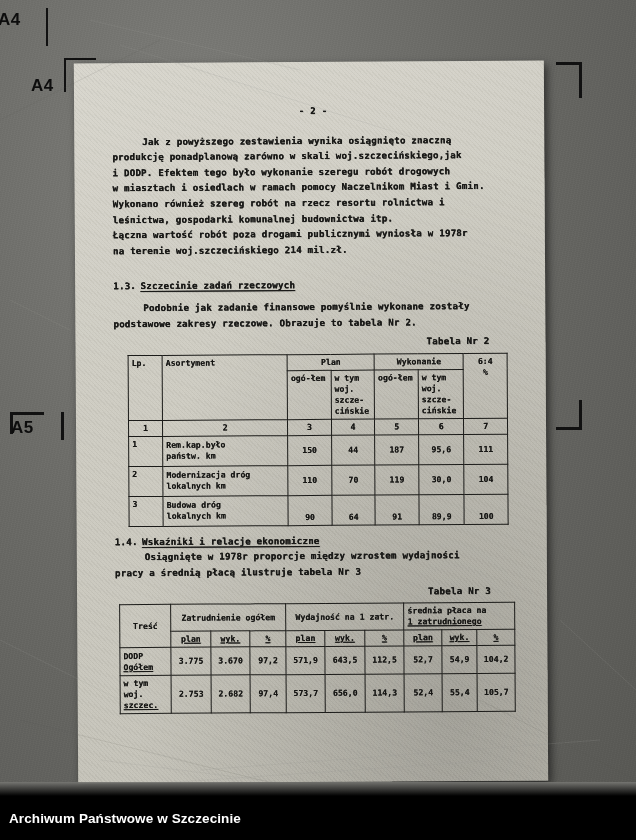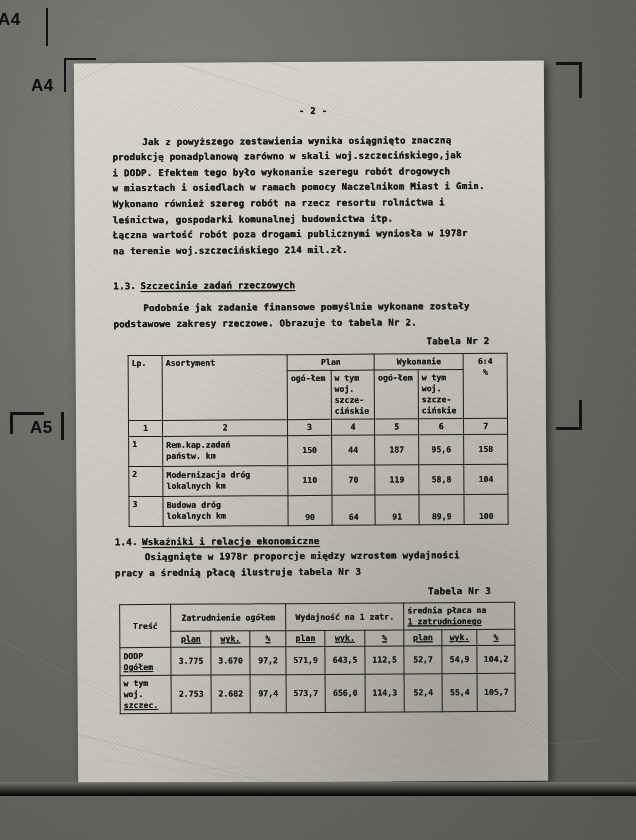--- a/index.html
+++ b/index.html
@@ -170,21 +170,21 @@
 
   <div class="corner-mark" style="left:46px; top:8px; width:2px; height:38px; background:#111;"></div>
   <div class="fmt-label" style="left:-2px; top:10px;">A4</div>
 
   <div class="corner-mark" style="left:64px; top:58px; width:32px; height:2px; background:#111;"></div>
   <div class="corner-mark" style="left:64px; top:58px; width:2px; height:34px; background:#111;"></div>
   <div class="fmt-label" style="left:31px; top:76px;">A4</div>
 
   <div class="corner-mark" style="left:10px; top:412px; width:34px; height:3px; background:#111;"></div>
   <div class="corner-mark" style="left:10px; top:412px; width:3px; height:22px; background:#111;"></div>
-  <div class="fmt-label" style="left:30px; top:418px;">A5</div>
+  <div class="fmt-label" style="left:11px; top:418px;">A5</div>
   <div class="corner-mark" style="left:61px; top:412px; width:3px; height:28px; background:#111;"></div>
 
   <div class="corner-mark" style="left:556px; top:62px; width:26px; height:3px; background:#111;"></div>
   <div class="corner-mark" style="left:579px; top:62px; width:3px; height:36px; background:#111;"></div>
 
   <div class="corner-mark" style="left:579px; top:400px; width:3px; height:30px; background:#111;"></div>
   <div class="corner-mark" style="left:556px; top:427px; width:26px; height:3px; background:#111;"></div>
 
   <div id="handnum">12</div>
 
@@ -250,39 +250,39 @@
               <td class="c">4</td>
               <td class="c">5</td>
               <td class="c">6</td>
               <td class="c">7</td>
             </tr>
           </thead>
           <tbody>
             <tr style="height:30px">
               <td class="l" style="vertical-align:top">1</td>
               <td class="l">
-                <div>Rem.kap.zadań</div>
+                <div>Rem.kap.było</div>
                 <div>państw. km</div>
               </td>
               <td class="c">150</td>
               <td class="c">44</td>
               <td class="c">187</td>
               <td class="c">95,6</td>
-              <td class="c">158</td>
+              <td class="c">111</td>
             </tr>
             <tr style="height:30px">
               <td class="l" style="vertical-align:top">2</td>
               <td class="l">
                 <div>Modernizacja dróg</div>
                 <div>lokalnych     km</div>
               </td>
               <td class="c">110</td>
               <td class="c">70</td>
               <td class="c">119</td>
-              <td class="c">58,8</td>
+              <td class="c">30,0</td>
               <td class="c">104</td>
             </tr>
             <tr style="height:30px">
               <td class="l" style="vertical-align:top">3</td>
               <td class="l">
                 <div>Budowa dróg</div>
                 <div>lokalnych km</div>
               </td>
               <td class="c" style="vertical-align:bottom">90</td>
               <td class="c" style="vertical-align:bottom">64</td>
@@ -393,14 +393,17 @@
     <g stroke="#55554f" stroke-width="0.6" fill="none" opacity="0.45">
       <path d="M0 120 L160 40"></path>
       <path d="M480 700 L636 780"></path>
       <path d="M20 720 L300 790"></path>
     </g>
   </svg>
 
   <div id="grain"></div>
 
   <div id="footgrad"></div>
+  <div id="footerbar">
+    <span>Archiwum Państwowe w Szczecinie</span>
+  </div>
 
 </div>
 
 </body></html>

